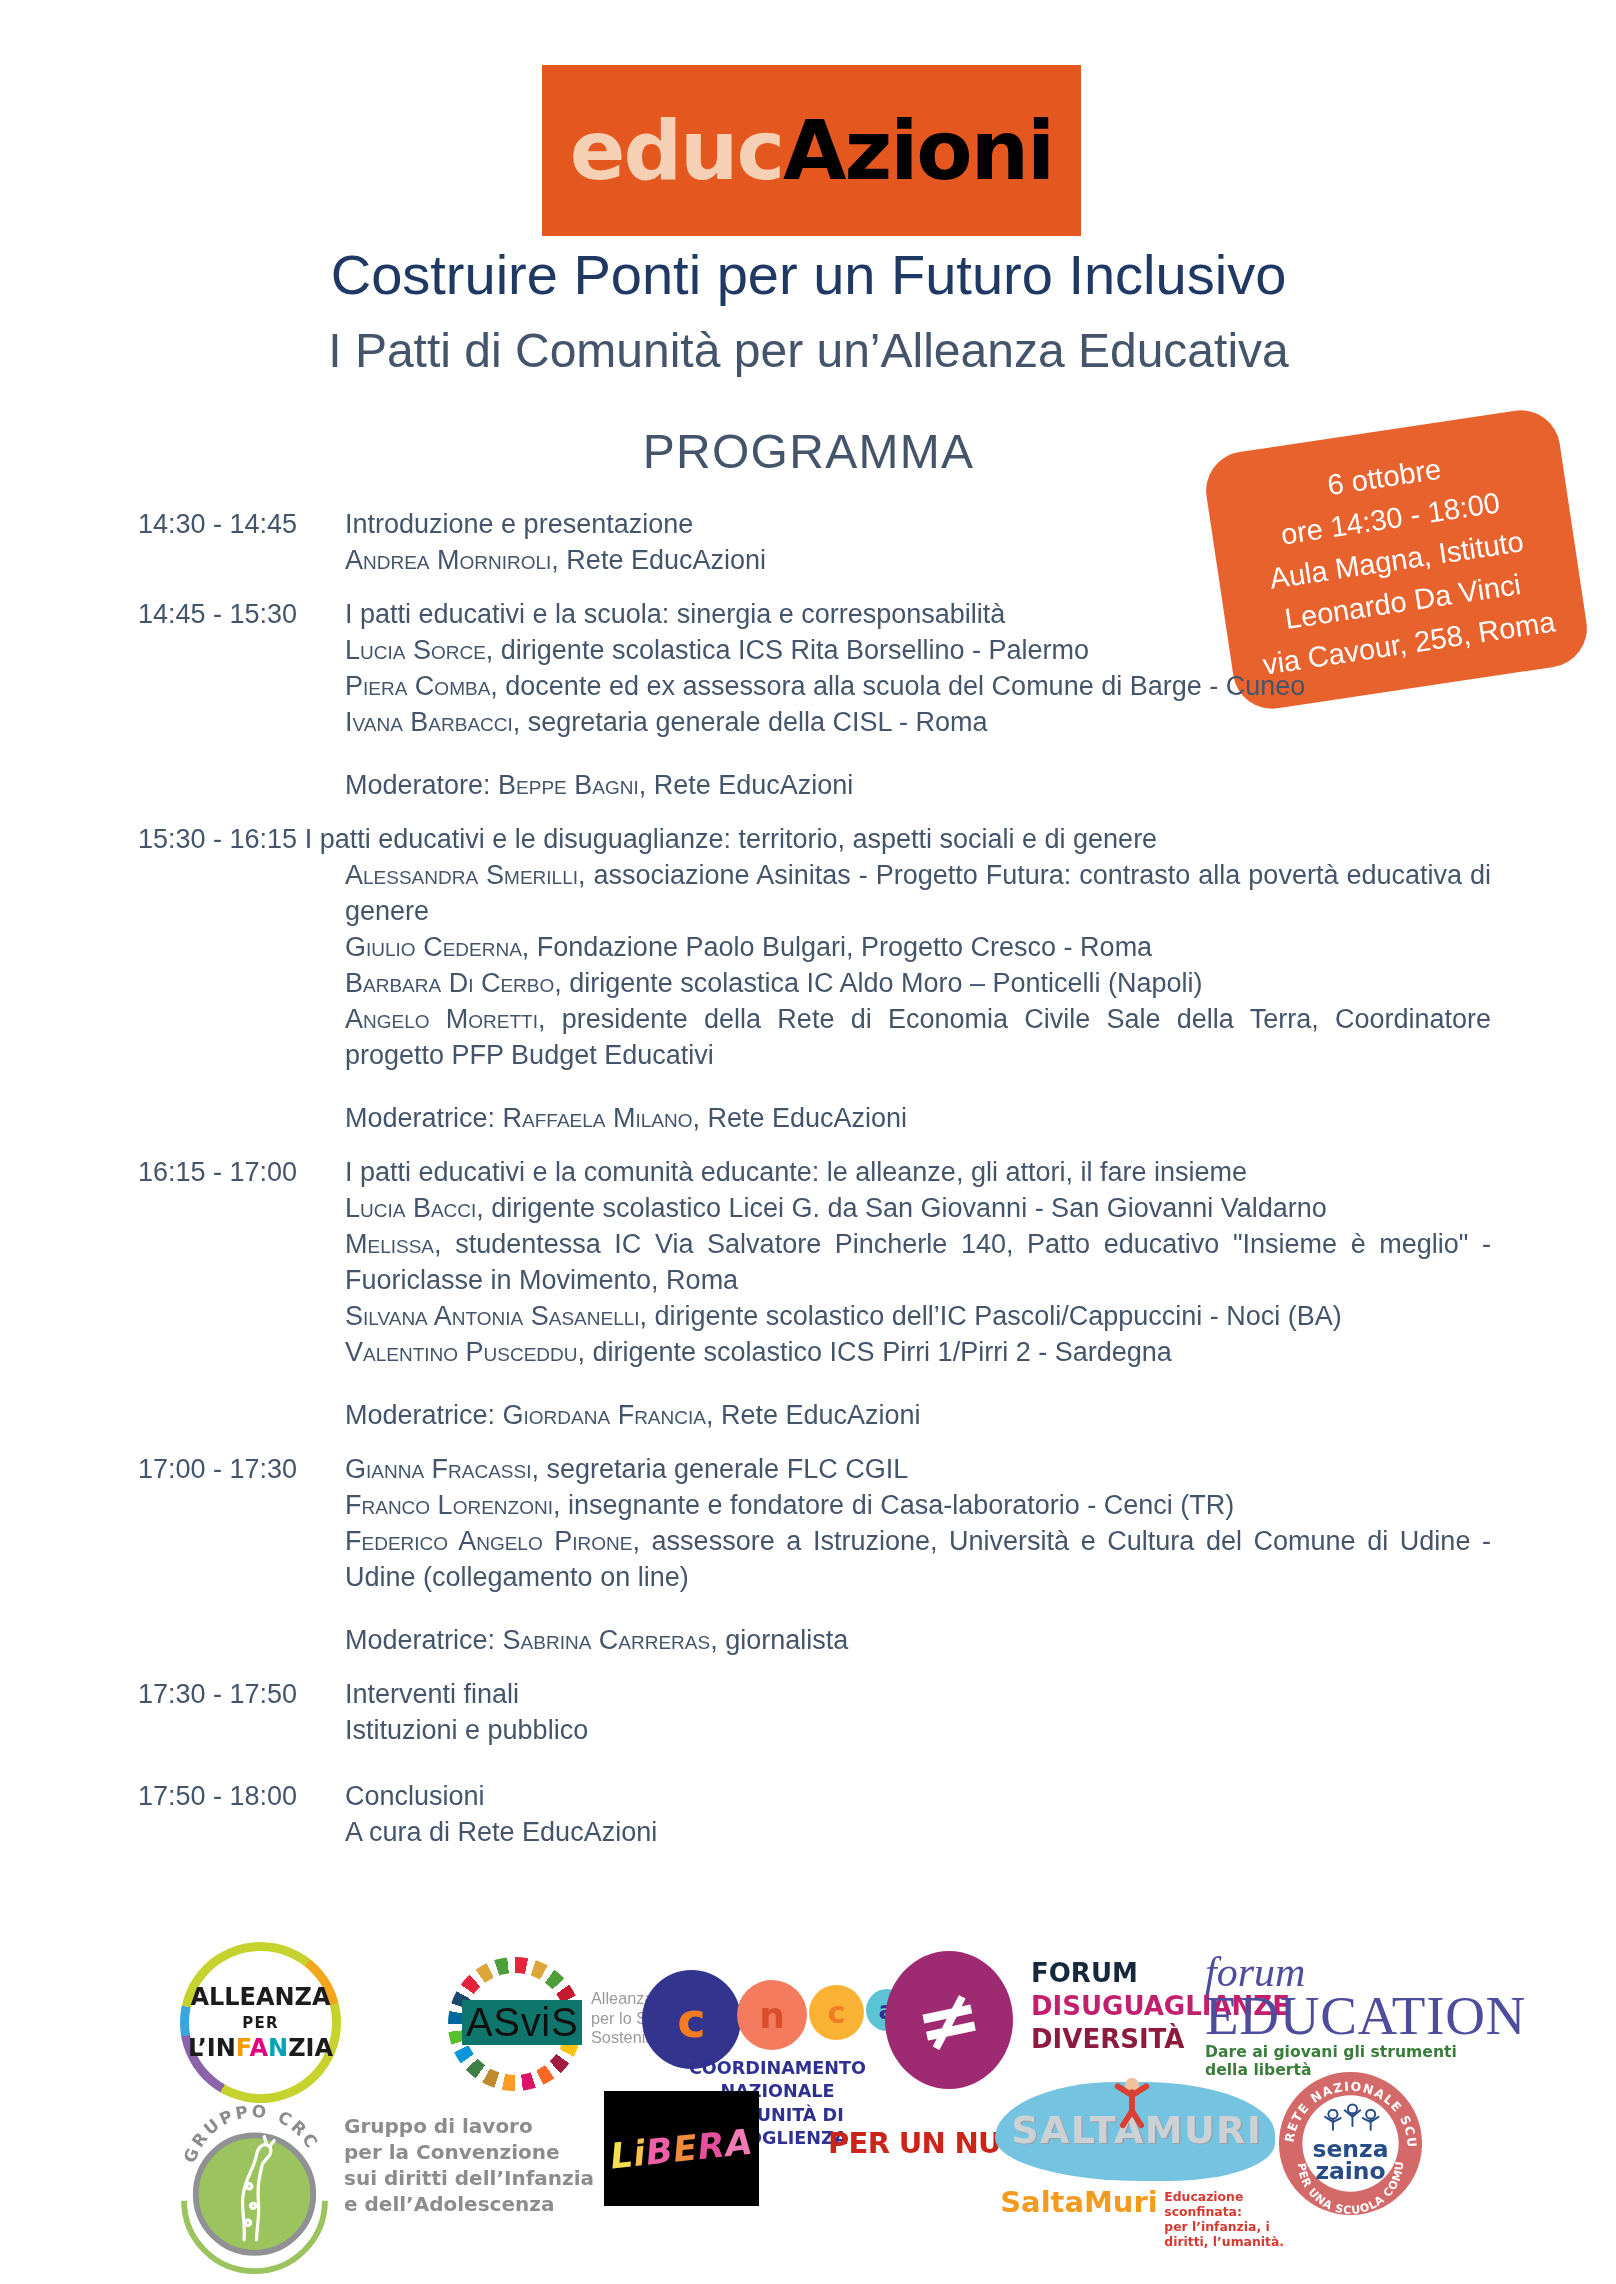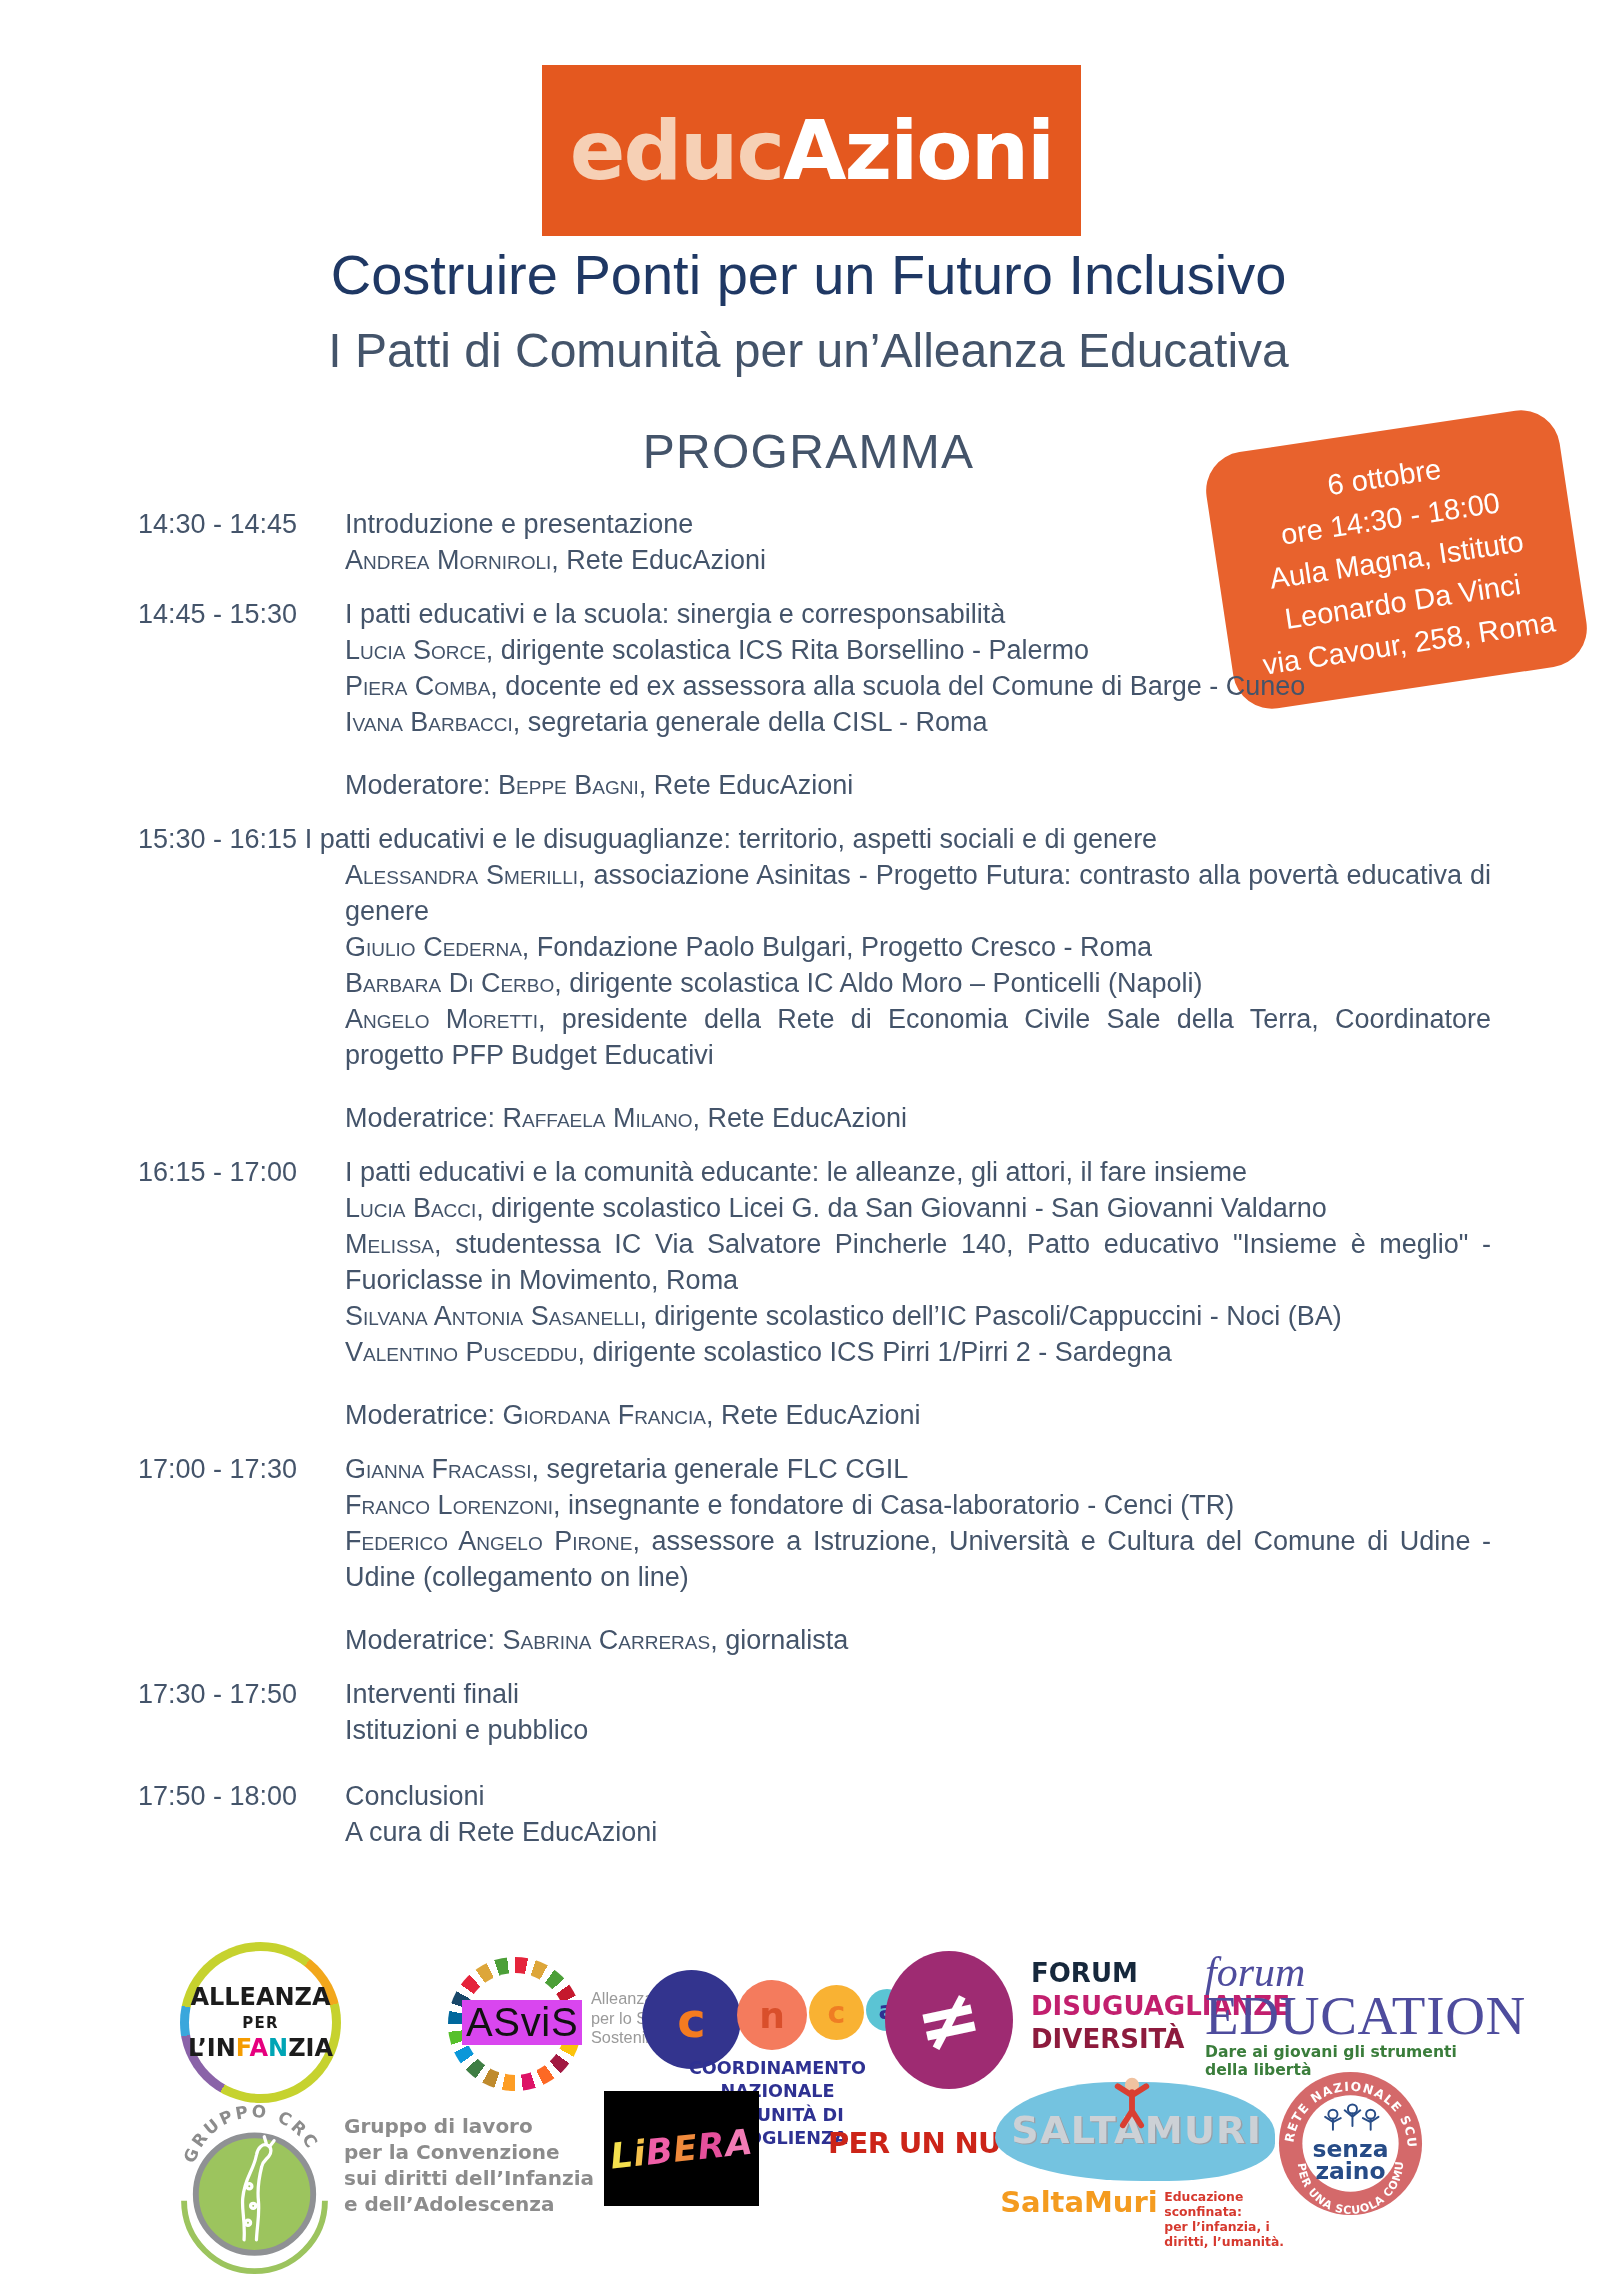--- a/index.html
+++ b/index.html
@@ -4,21 +4,21 @@
 <title>Programma</title>
 <style>
   html,body{margin:0;padding:0;background:#fff;}
   .page{position:relative;width:1617px;height:2284px;background:#fff;overflow:hidden;
         font-family:"Liberation Sans",sans-serif;color:var(--slate);}
   
   .logo-box{position:absolute;left:542px;top:65px;width:539px;height:171px;
             background:var(--orange);display:flex;align-items:center;justify-content:center;
             font-weight:700;font-size:82px;letter-spacing:-2px;font-family:"DejaVu Sans",sans-serif;}
   .logo-part1{color:var(--peach);}
-  .logo-part2{color:#ffffff;}
+  .logo-part2{color:#000000;}
   .main-title{position:absolute;left:0;right:0;top:242px;text-align:center;
               font-size:56px;color:var(--navy);font-weight:400;}
   .sub-title{position:absolute;left:0;right:0;top:323px;text-align:center;
              font-size:48px;color:var(--slate);font-weight:400;}
   .programma{position:absolute;left:0;right:0;top:424px;text-align:center;
              font-size:48px;color:var(--slate);letter-spacing:1.3px;}
   
   .badge{position:absolute;left:1218px;top:430px;width:357px;height:259px;
          background:var(--badge-orange);border-radius:39px;transform:rotate(-8.5deg);
          display:flex;flex-direction:column;justify-content:center;text-align:center;
@@ -45,21 +45,21 @@
     background:conic-gradient(from 210deg,#8a63a8 0 50deg,#3aa7dc 50deg 72deg,#c6d22e 72deg 188deg,#f2a71c 188deg 226deg,#c6d22e 226deg 360deg);}
   .alle-inner{position:absolute;left:9px;top:9px;right:9px;bottom:9px;border-radius:50%;background:#fff;
     display:flex;flex-direction:column;align-items:center;justify-content:center;gap:2.6px;
     font-family:"DejaVu Sans",sans-serif;font-weight:700;color:#1c1c1c;}
   .alle-l1{font-size:24px;}
   .alle-l2{font-size:15px;letter-spacing:1.3px;}
   .alle-l3{font-size:24px;}
   
   .asvis-ring{position:absolute;left:448px;top:1957px;width:134px;height:134px;border-radius:50%;}
   .asvis-hole{position:absolute;left:15.6px;top:15.6px;right:15.6px;bottom:15.6px;background:#fff;border-radius:50%;}
-  .asvis-word{position:absolute;left:462px;top:2000px;font-size:40px;color:#111;background:#d946ef;
+  .asvis-word{position:absolute;left:462px;top:2000px;font-size:40px;color:#111;background:#0f766e;
               padding:0 3.9px;font-weight:400;letter-spacing:0.7px;}
   .asvis-side{position:absolute;left:591px;top:1989px;font-size:16.3px;line-height:19.5px;color:#9a9a9a;}
   
   .cnca-c{position:absolute;border-radius:50%;display:flex;align-items:center;justify-content:center;
           font-family:"DejaVu Sans",sans-serif;font-weight:700;}
   .cnca-text{position:absolute;left:641px;top:2057px;width:273px;text-align:center;
              color:#2e3192;font-weight:700;font-size:17.6px;line-height:23.4px;font-family:"DejaVu Sans",sans-serif;}
   
   .fdd-oval{position:absolute;left:885px;top:1951px;width:128px;height:138px;border-radius:50%;
             background:#9e2b72;display:flex;align-items:center;justify-content:center;}

